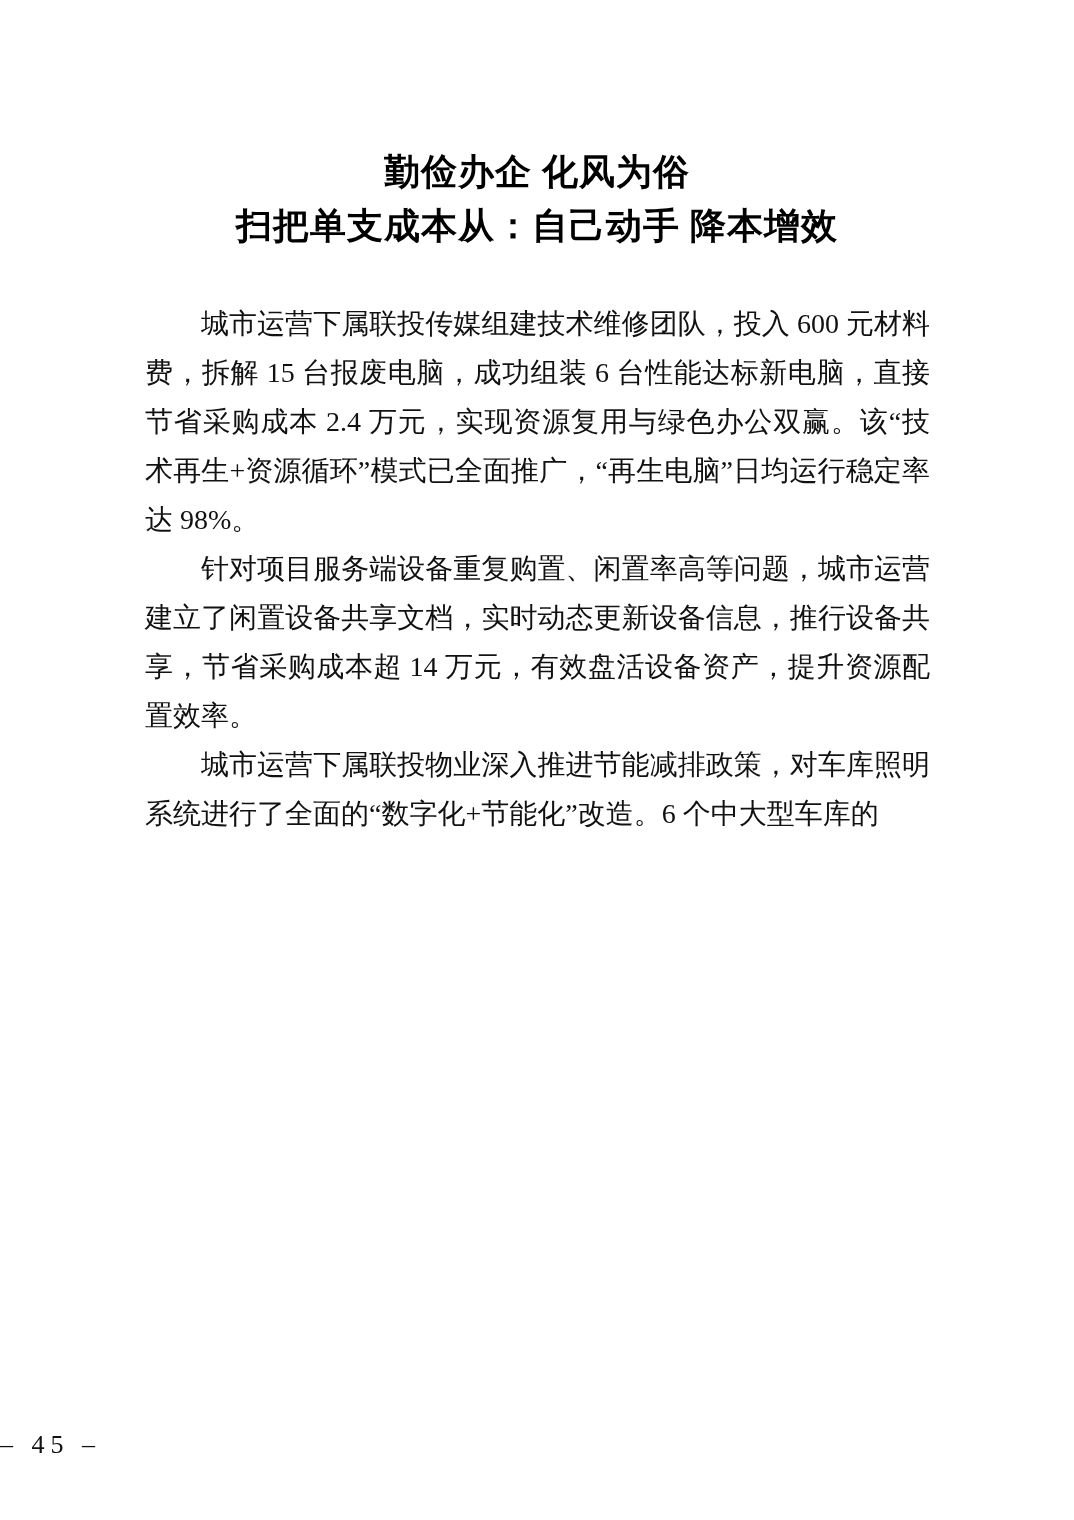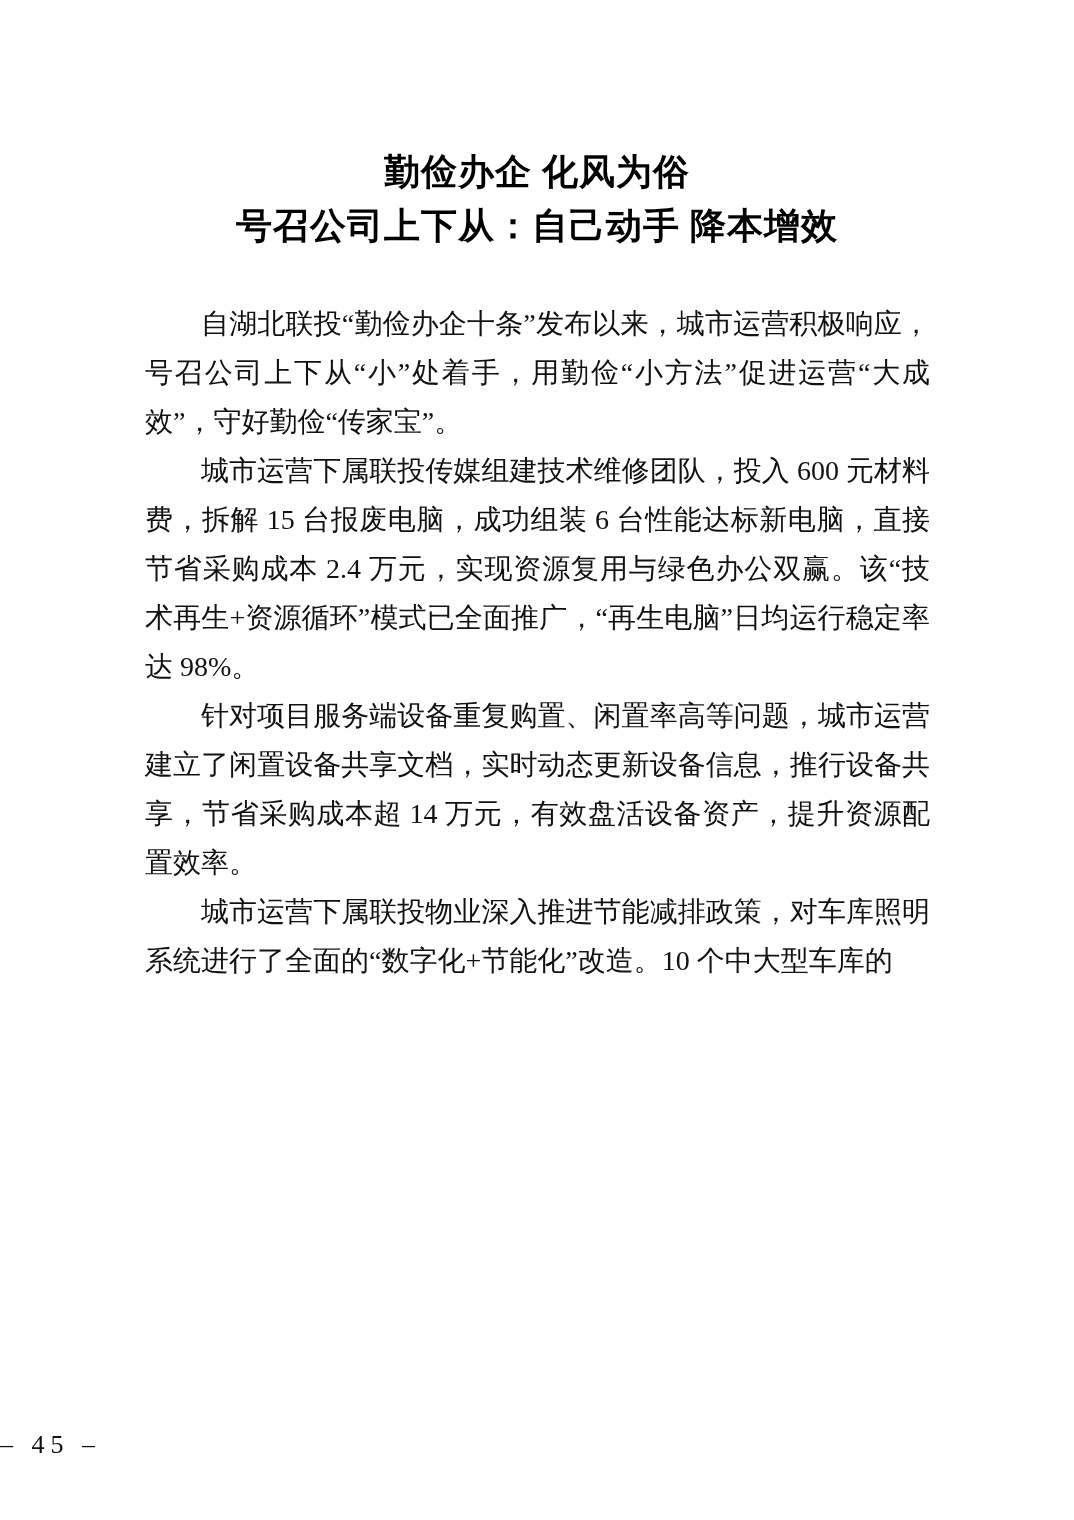--- a/index.html
+++ b/index.html
@@ -57,25 +57,24 @@
     letter-spacing: 6px;
   }
 </style>
 </head>
 <body>
 
 <div class="page">
 
   <h1 class="doc-title">
     <span class="title-line">勤俭办企 化风为俗</span>
-    <span class="title-line">号召公司上下从：自己动手 降本增效</span>
+    <span class="title-line">扫把单支成本从：自己动手 降本增效</span>
   </h1>
 
   <div class="doc-body">
-    <p>自湖北联投“勤俭办企十条”发布以来，城市运营积极响应，号召公司上下从“小”处着手，用勤俭“小方法”促进运营“大成效”，守好勤俭“传家宝”。</p>
     <p>城市运营下属联投传媒组建技术维修团队，投入 600 元材料费，拆解 15 台报废电脑，成功组装 6 台性能达标新电脑，直接节省采购成本 2.4 万元，实现资源复用与绿色办公双赢。该“技术再生+资源循环”模式已全面推广，“再生电脑”日均运行稳定率达 98%。</p>
     <p>针对项目服务端设备重复购置、闲置率高等问题，城市运营建立了闲置设备共享文档，实时动态更新设备信息，推行设备共享，节省采购成本超 14 万元，有效盘活设备资产，提升资源配置效率。</p>
-    <p>城市运营下属联投物业深入推进节能减排政策，对车库照明系统进行了全面的“数字化+节能化”改造。10 个中大型车库的</p>
+    <p>城市运营下属联投物业深入推进节能减排政策，对车库照明系统进行了全面的“数字化+节能化”改造。6 个中大型车库的</p>
   </div>
 
   <div class="page-number">– 45 –</div>
 
 </div>
 
 </body></html>

